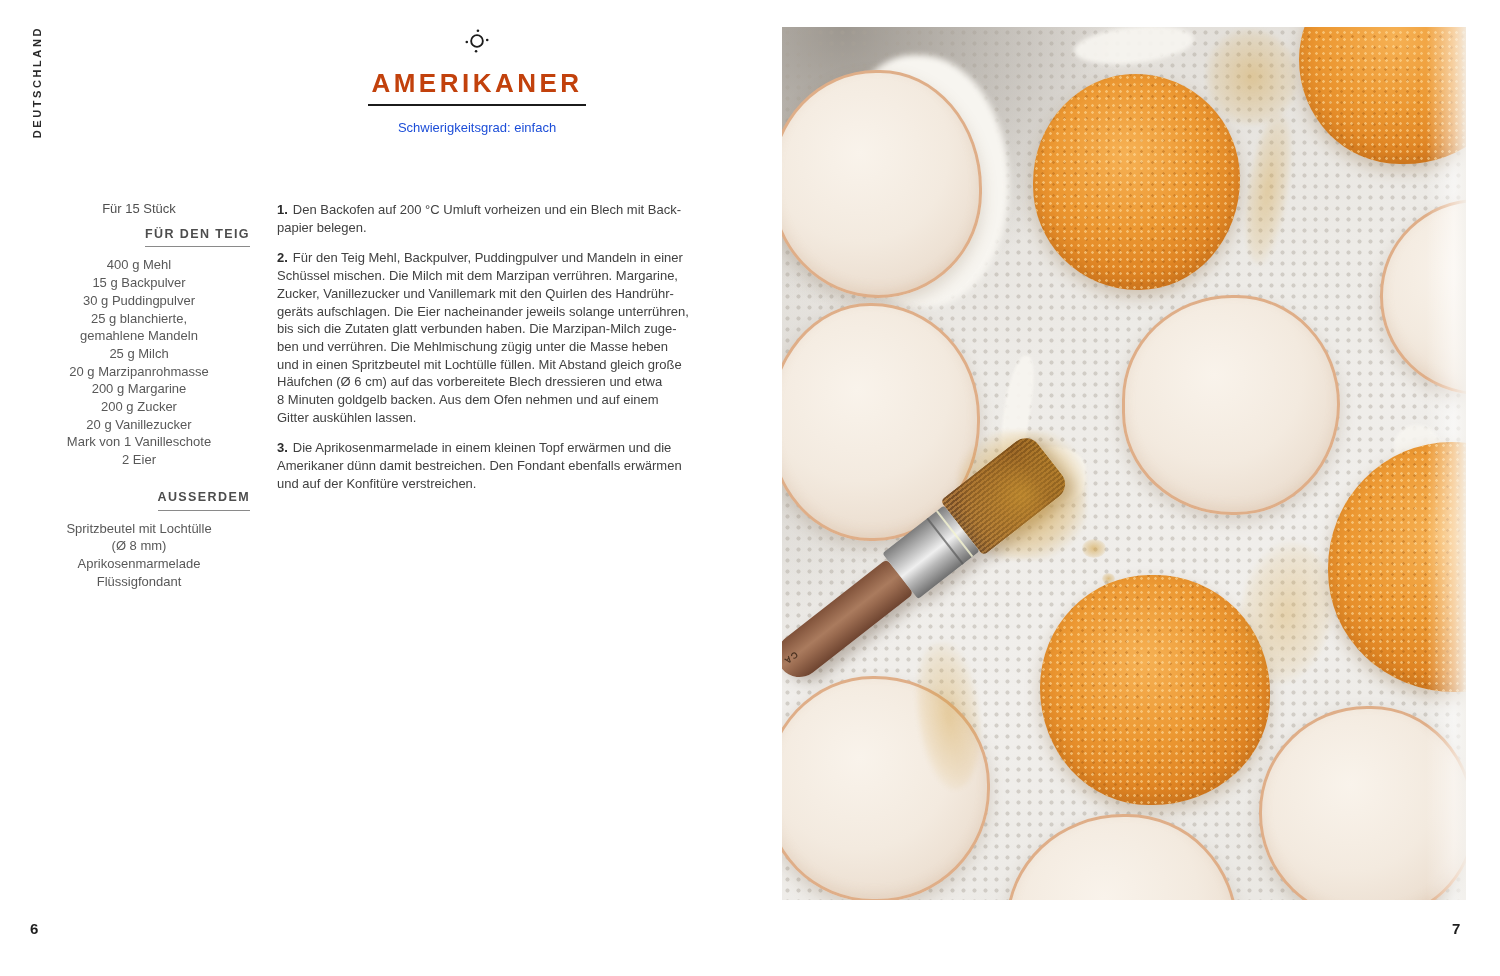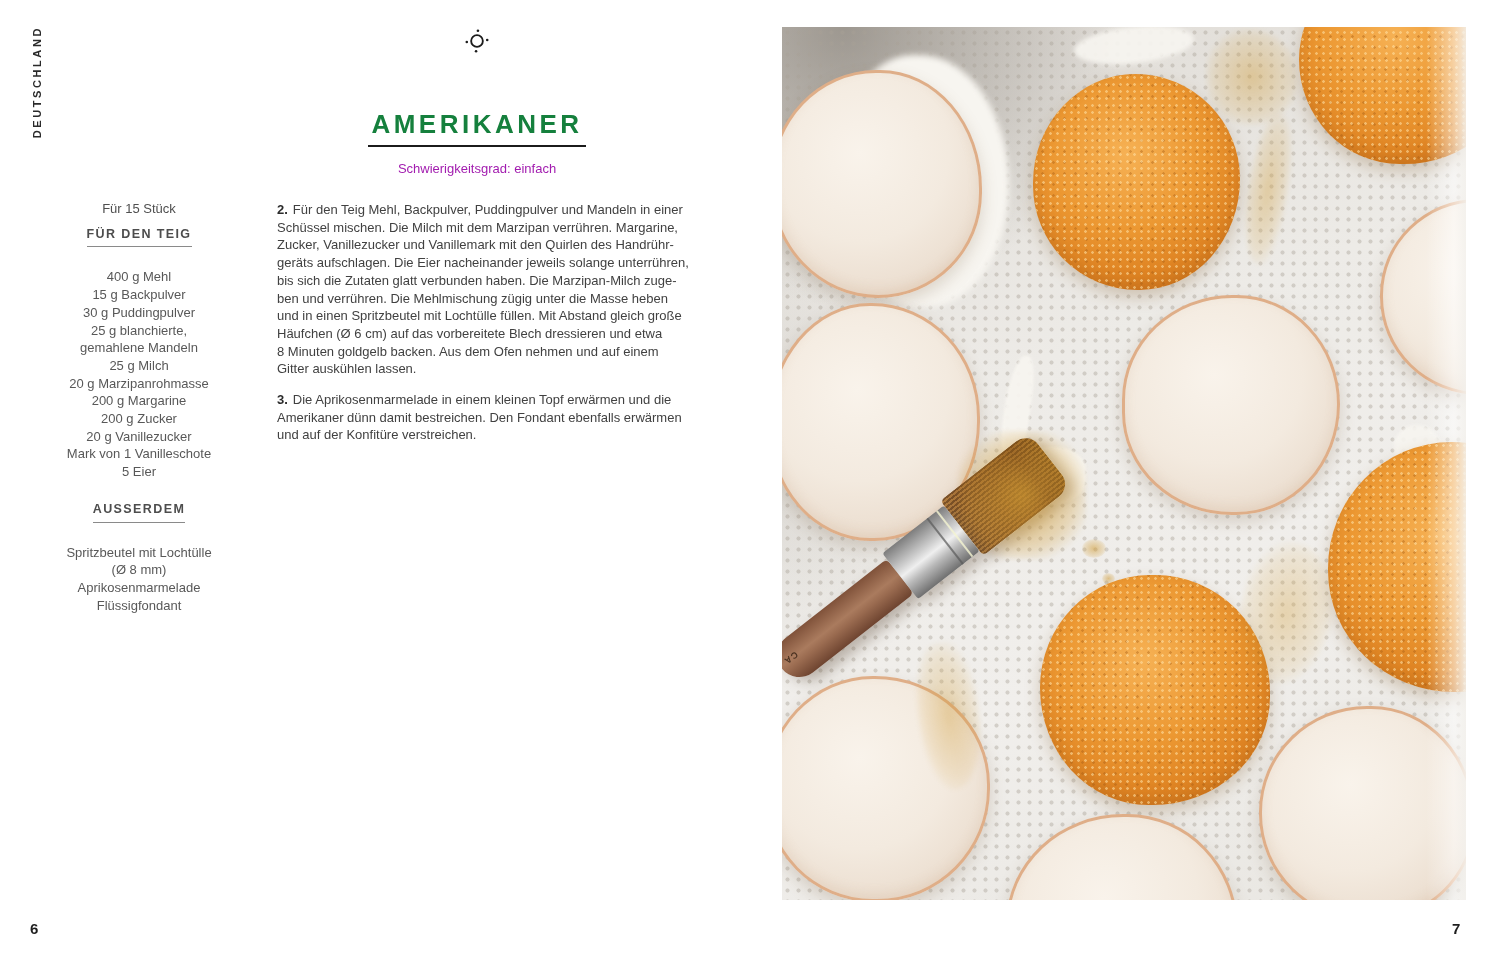--- a/index.html
+++ b/index.html
@@ -21,34 +21,33 @@
   }
 
   .recipe-header {
     position:absolute; left:277px; top:28px; width:400px;
     text-align:center;
   }
   .ornament { display:inline-block; margin-bottom:10px; }
   .recipe-title {
     display:inline-block;
     font-size:26px; font-weight:bold; letter-spacing:3.5px;
-    color:#15803d;
+    color:#c2410c;
     border-bottom:2px solid #1b1b1b;
     padding:0 3px 5px 3px;
     white-space:nowrap;
-    margin-top:41px;
-  }
-  .recipe-meta { margin-top:13px; font-size:13px; line-height:18px; color:#a21caf; }
+  }
+  .recipe-meta { margin-top:13px; font-size:13px; line-height:18px; color:#1d4ed8; }
 
   .ingredients {
     position:absolute; left:28px; top:200px; width:222px;
     text-align:center; font-size:13px; line-height:17.7px; color:#585858;
   }
   .ing-yield { margin-bottom:7px; color:#4f4f4f; }
-  .ing-heading { margin-bottom:21px; }
+  .ing-heading { margin-bottom:9px;text-align:right; }
   .ing-heading span {
     display:inline-block;
     font-size:12.5px; font-weight:bold; letter-spacing:1.4px; color:#4d4d4d;
     border-bottom:1px solid #8a8a8a; padding-bottom:3px;
   }
   .ing-heading.second { margin-top:19px; }
 
   .steps {
     position:absolute; left:277px; top:201px; width:446px;
     font-size:13px; line-height:17.7px; color:#414141;
@@ -184,32 +183,34 @@
   <div class="ing-line">15 g Backpulver</div>
   <div class="ing-line">30 g Puddingpulver</div>
   <div class="ing-line">25 g blanchierte,</div>
   <div class="ing-line">gemahlene Mandeln</div>
   <div class="ing-line">25 g Milch</div>
   <div class="ing-line">20 g Marzipanrohmasse</div>
   <div class="ing-line">200 g Margarine</div>
   <div class="ing-line">200 g Zucker</div>
   <div class="ing-line">20 g Vanillezucker</div>
   <div class="ing-line">Mark von 1 Vanilleschote</div>
-  <div class="ing-line">5 Eier</div>
+  <div class="ing-line">2 Eier</div>
 
   <div class="ing-heading second">
     <span>AUSSERDEM</span>
   </div>
   <div class="ing-line">Spritzbeutel mit Lochtülle</div>
   <div class="ing-line">(Ø 8 mm)</div>
   <div class="ing-line">Aprikosenmarmelade</div>
   <div class="ing-line">Flüssigfondant</div>
 </aside>
 
 <main class="steps">
+  <p class="step"><b class="step-num">1.</b><span class="step-text">Den Backofen auf 200 °C Umluft vorheizen und ein Blech mit Back-
+papier belegen.</span></p>
   <p class="step"><b class="step-num">2.</b><span class="step-text">Für den Teig Mehl, Backpulver, Puddingpulver und Mandeln in einer
 Schüssel mischen. Die Milch mit dem Marzipan verrühren. Margarine,
 Zucker, Vanillezucker und Vanillemark mit den Quirlen des Handrühr-
 geräts aufschlagen. Die Eier nacheinander jeweils solange unterrühren,
 bis sich die Zutaten glatt verbunden haben. Die Marzipan-Milch zuge-
 ben und verrühren. Die Mehlmischung zügig unter die Masse heben
 und in einen Spritzbeutel mit Lochtülle füllen. Mit Abstand gleich große
 Häufchen (Ø 6 cm) auf das vorbereitete Blech dressieren und etwa
 8 Minuten goldgelb backen. Aus dem Ofen nehmen und auf einem
 Gitter auskühlen lassen.</span></p>

